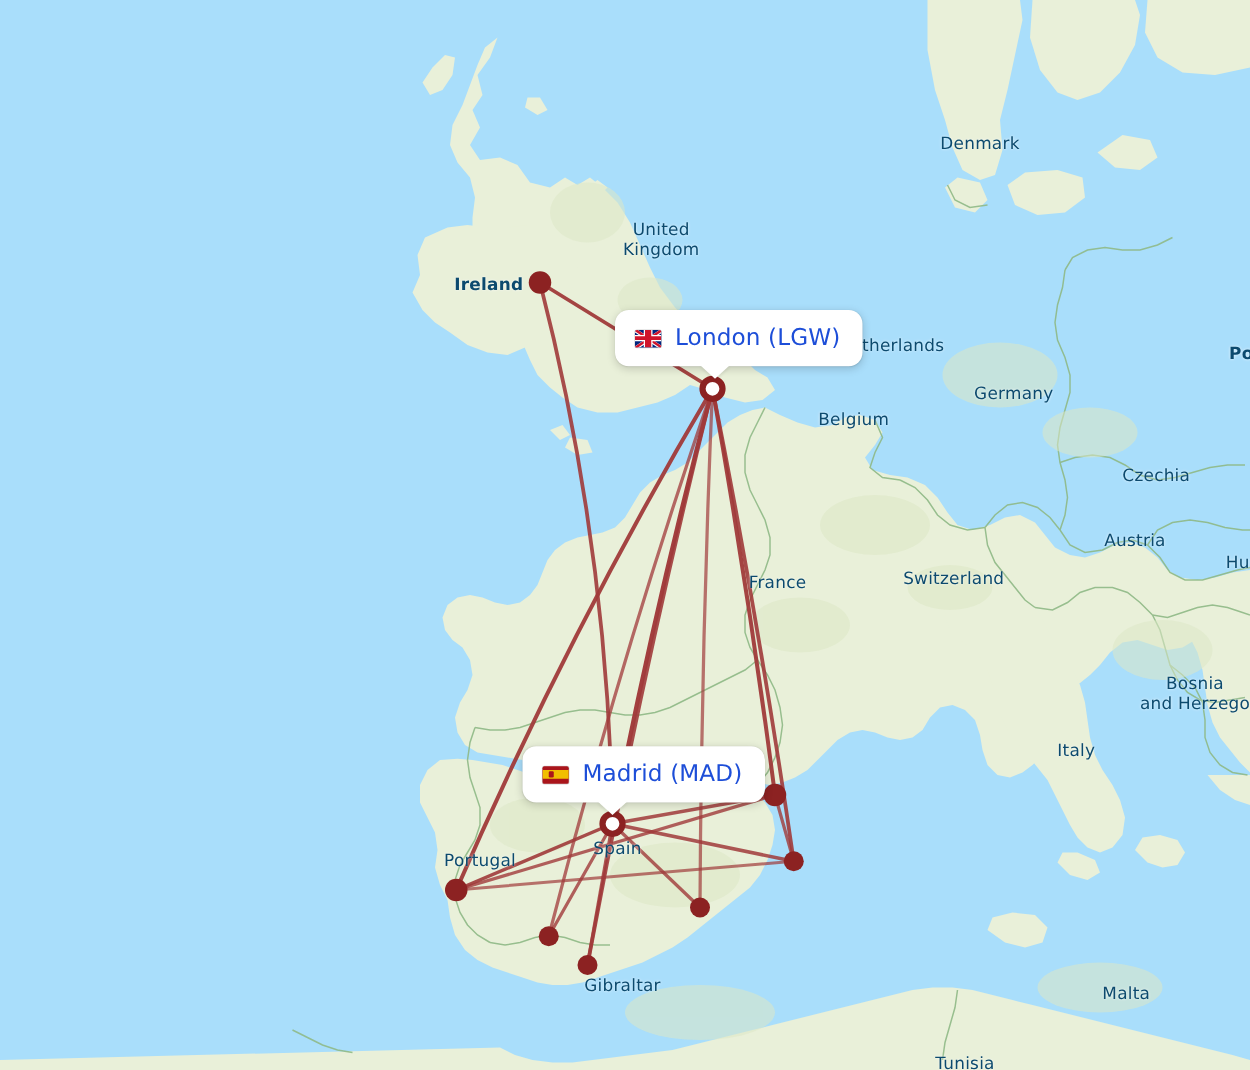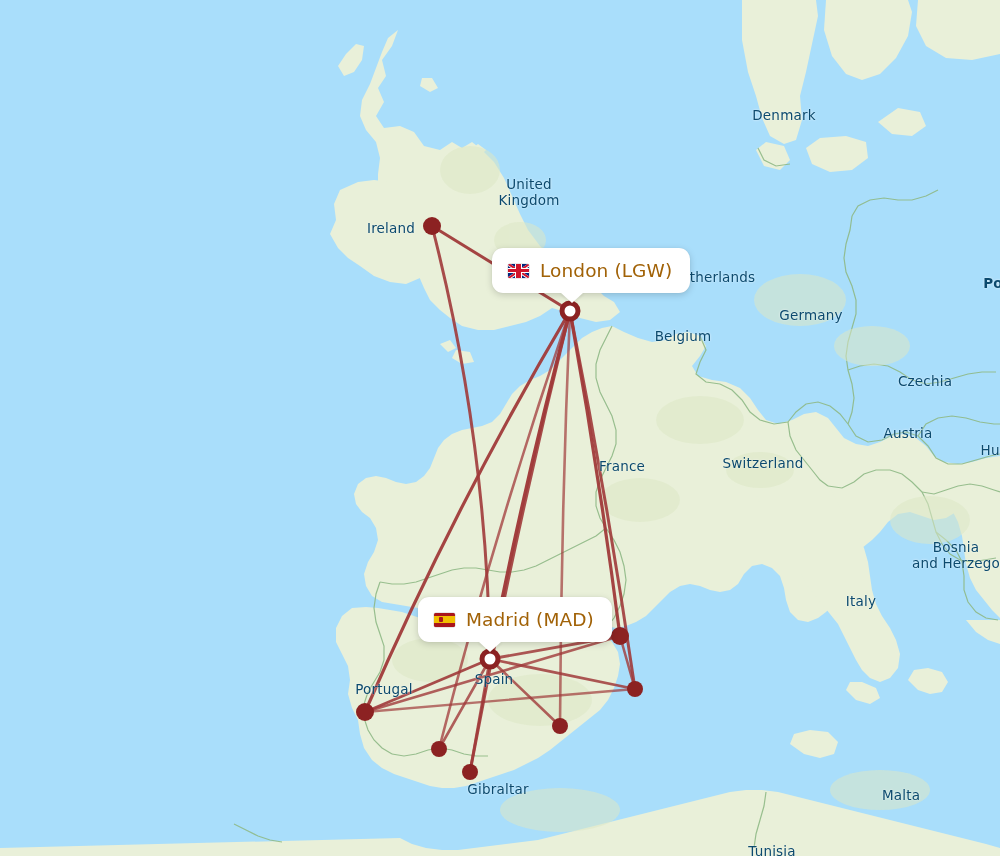--- a/index.html
+++ b/index.html
@@ -42,21 +42,21 @@
     background: #FFFFFF;
     border-radius: 11px;
     box-shadow: 0 2px 7px rgba(0,0,0,0.17), 0 0 1px rgba(0,0,0,0.10);
     padding: 12px 18px 12px 16px;
     display: flex;
     align-items: center;
     gap: 11px;
     white-space: nowrap;
   }
   .tooltip .tip-text {
-    color: #a16207;
+    color: #1d4ed8;
     font-family: "DejaVu Sans", sans-serif;
     font-size: 18.5px;
     font-weight: 400;
     letter-spacing: 0.1px;
   }
   .tooltip::after {
     content: "";
     position: absolute;
     bottom: -10px;
     width: 0; height: 0;
@@ -219,21 +219,21 @@
       <g id="hubs-layer">
           <circle cx="570" cy="311" r="8" fill="#FFFFFF" stroke="#8C2222" stroke-width="5"></circle>
           <circle cx="490" cy="659" r="8" fill="#FFFFFF" stroke="#8C2222" stroke-width="5"></circle>
         </g>
     </g>
   </svg>
 
   <div id="labels-layer">
       <div class="country-label" style="left: 784px; top: 115px; transform: translate(-50%, -50%);">Denmark</div>
       <div class="country-label two-line" style="left: 529px; top: 193px; transform: translate(-50%, -50%);">United<br>Kingdom</div>
-      <div class="country-label" style="left: 391px; top: 228px; transform: translate(-50%, -50%);">Ireland</div>
+      <div class="country-label" style="left: 391px; top: 228px; transform: translate(-50%, -50%); font-weight: bold;">Ireland</div>
       <div class="country-label" style="left: 698px; top: 277px; transform: translate(-50%, -50%);">The Netherlands</div>
       <div class="country-label" style="left: 811px; top: 315px; transform: translate(-50%, -50%);">Germany</div>
       <div class="country-label" style="left: 683px; top: 336px; transform: translate(-50%, -50%);">Belgium</div>
       <div class="country-label" style="left: 993px; top: 283px; transform: translate(-50%, -50%); font-weight: bold;">Po</div>
       <div class="country-label" style="left: 925px; top: 361px; transform: translate(-50%, -50%); margin-top: 20px;">Czechia</div>
       <div class="country-label" style="left: 908px; top: 433px; transform: translate(-50%, -50%);">Austria</div>
       <div class="country-label" style="left: 993px; top: 450px; transform: translate(-50%, -50%);">Hur</div>
       <div class="country-label" style="left: 622px; top: 466px; transform: translate(-50%, -50%);">France</div>
       <div class="country-label" style="left: 763px; top: 463px; transform: translate(-50%, -50%);">Switzerland</div>
       <div class="country-label two-line" style="left: 956px; top: 556px; transform: translate(-50%, -50%);">Bosnia<br>and Herzego</div>

